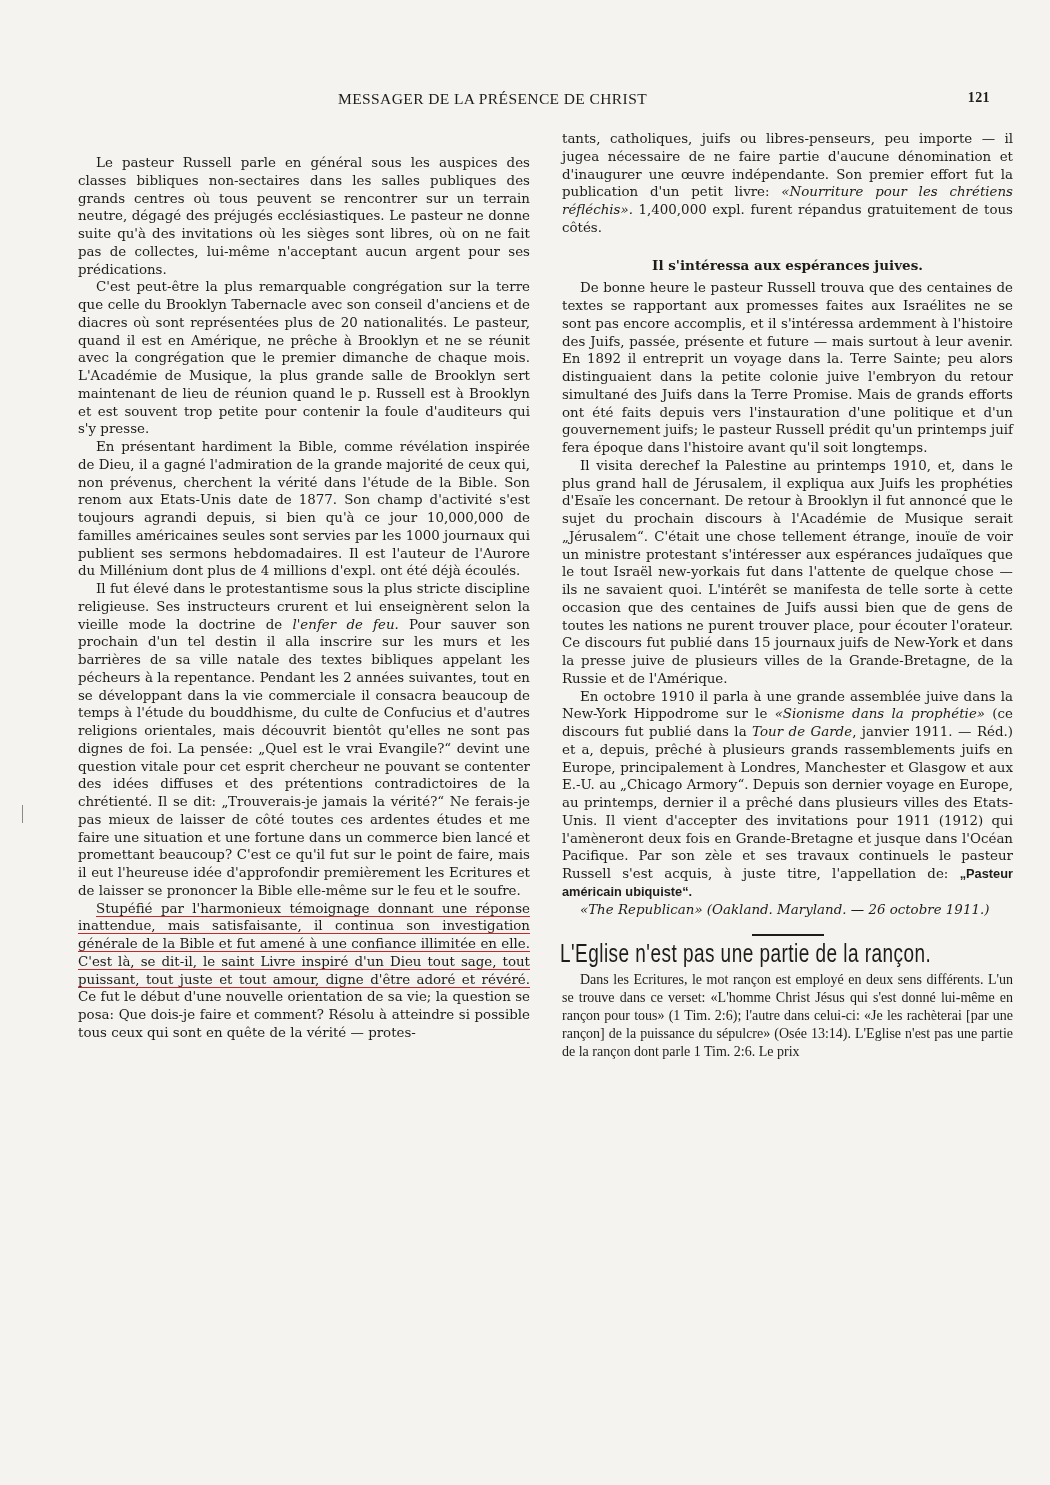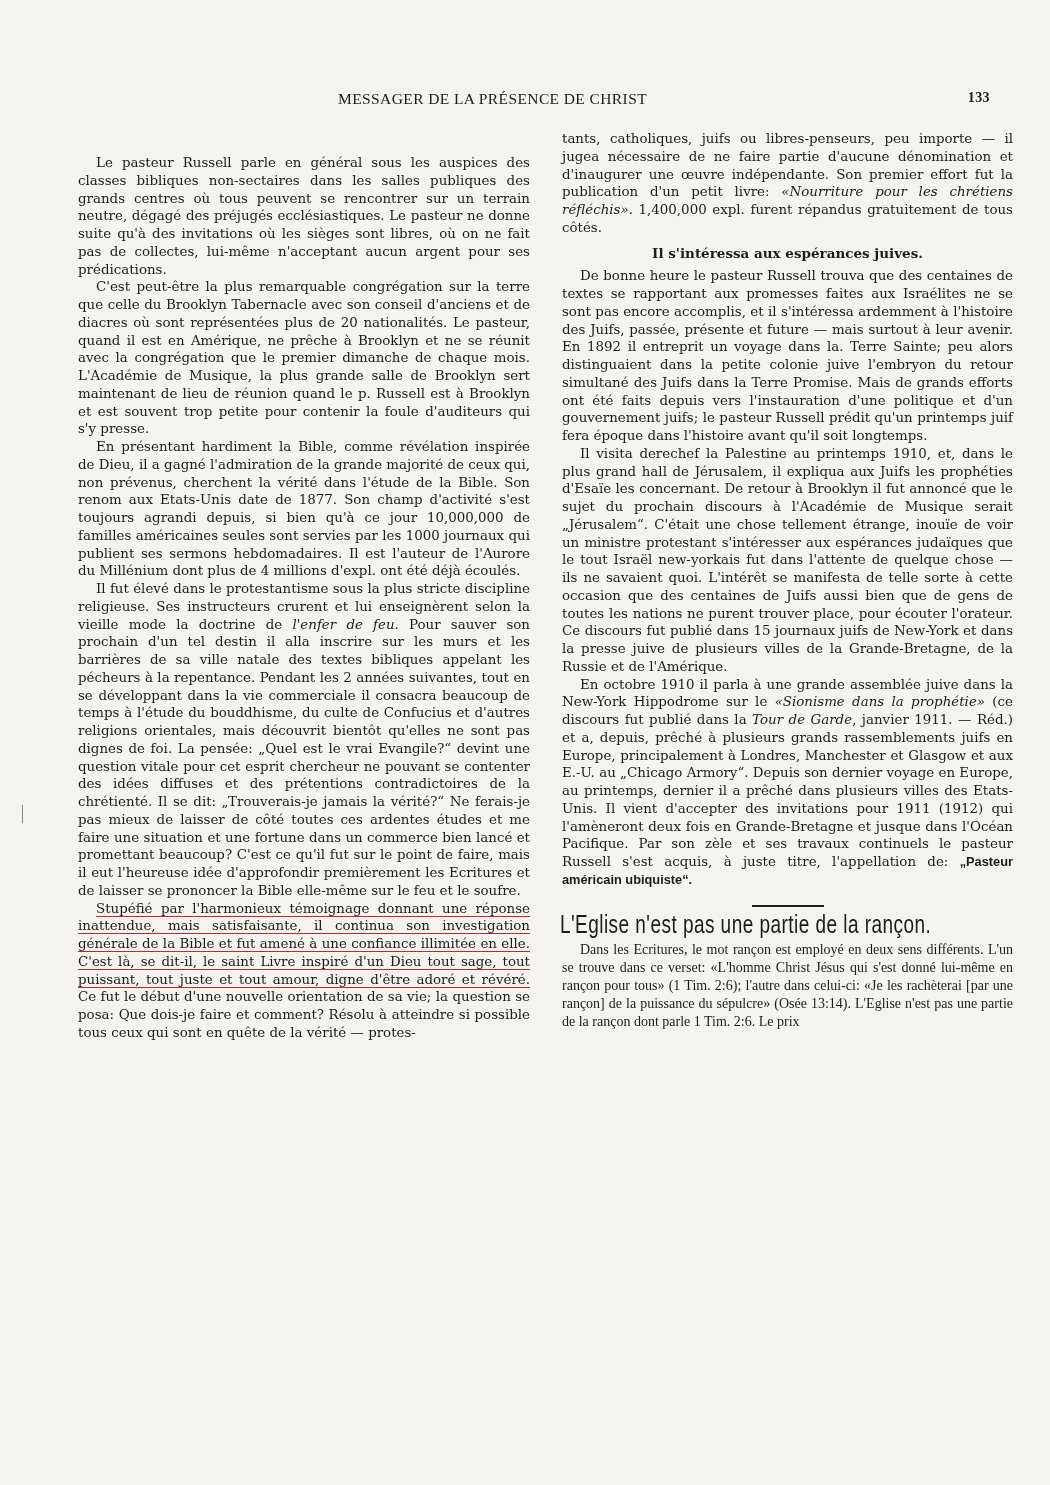--- a/index.html
+++ b/index.html
@@ -29,21 +29,21 @@
     hyphens: manual;
   }
   .col-left { left: 78px; margin-top: 24px; }
   .col-right { left: 562px; width: 451px; }
   p { margin: 0; text-indent: 18px; }
   p.noindent { text-indent: 0; }
   .subhead {
     text-align: center; font-weight: bold; font-size: 13.5px;
     margin: 9px 0 5px 0; text-indent: 0;
   }
-  .subhead-first { margin-top: 8px; }
+  .subhead-first { margin-top: 20px; }
   em { font-style: italic; }
   strong.sans { font-family: "Liberation Sans", sans-serif; font-weight: bold; font-size: 12.8px; }
   .underlined {
     text-decoration: underline;
     text-decoration-color: #c8262c;
     text-decoration-thickness: 1.4px;
     text-underline-offset: 3px;
   }
   .rule {
     width: 72px; height: 2px; background: #1e1c1a;
@@ -61,37 +61,38 @@
     position: absolute; left: 22px; top: 805px; width: 1px; height: 18px; background: #8d8a84;
   }
 </style>
 </head>
 <body>
 
 <div class="page">
 
   <div class="running-head">
     <span class="running-title">MESSAGER DE LA PRÉSENCE DE CHRIST</span>
-    <span class="page-number">133</span>
+    <span class="page-number">121</span>
   </div>
 
   <div class="margin-mark"></div>
 
   <div class="col col-left">
     <p>Le pasteur Russell parle en général sous les auspices des classes bibliques non-sectaires dans les salles publiques des grands centres où tous peuvent se rencontrer sur un terrain neutre, dégagé des préjugés ecclésiastiques. Le pasteur ne donne suite qu'à des invitations où les sièges sont libres, où on ne fait pas de collectes, lui-même n'acceptant aucun argent pour ses prédications.</p>
     <p>C'est peut-être la plus remarquable congrégation sur la terre que celle du Brooklyn Tabernacle avec son conseil d'anciens et de diacres où sont représentées plus de 20 nationalités. Le pasteur, quand il est en Amérique, ne prêche à Brooklyn et ne se réunit avec la congrégation que le premier dimanche de chaque mois. L'Académie de Musique, la plus grande salle de Brooklyn sert maintenant de lieu de réunion quand le p. Russell est à Brooklyn et est souvent trop petite pour contenir la foule d'auditeurs qui s'y presse.</p>
     <p>En présentant hardiment la Bible, comme révélation inspirée de Dieu, il a gagné l'admiration de la grande majorité de ceux qui, non prévenus, cherchent la vérité dans l'étude de la Bible. Son renom aux Etats-Unis date de 1877. Son champ d'activité s'est toujours agrandi depuis, si bien qu'à ce jour 10,000,000 de familles américaines seules sont servies par les 1000 journaux qui publient ses sermons hebdomadaires. Il est l'auteur de l'Aurore du Millénium dont plus de 4 millions d'expl. ont été déjà écoulés.</p>
     <p><span>Il fut élevé dans le protestantisme sous la plus stricte discipline religieuse. Ses instructeurs crurent et lui enseignèrent selon la vieille mode la doctrine de </span><em>l'enfer de feu.</em><span> Pour sauver son prochain d'un tel destin il alla inscrire sur les murs et les barrières de sa ville natale des textes bibliques appelant les pécheurs à la repentance. Pendant les 2 années suivantes, tout en se développant dans la vie commerciale il consacra beaucoup de temps à l'étude du bouddhisme, du culte de Confucius et d'autres religions orientales, mais découvrit bientôt qu'elles ne sont pas dignes de foi. La pensée: „Quel est le vrai Evangile?“ devint une question vitale pour cet esprit chercheur ne pouvant se contenter des idées diffuses et des prétentions contradictoires de la chrétienté. Il se dit: „Trouverais-je jamais la vérité?“ Ne ferais-je pas mieux de laisser de côté toutes ces ardentes études et me faire une situation et une fortune dans un commerce bien lancé et promettant beaucoup? C'est ce qu'il fut sur le point de faire, mais il eut l'heureuse idée d'approfondir premièrement les Ecritures et de laisser se prononcer la Bible elle-même sur le feu et le soufre.</span></p>
     <p><span class="underlined">Stupéfié par l'harmonieux témoignage donnant une réponse inattendue, mais satisfaisante, il continua son investigation générale de la Bible et fut amené à une confiance illimitée en elle. C'est là, se dit-il, le saint Livre inspiré d'un Dieu tout sage, tout puissant, tout juste et tout amour, digne d'être adoré et révéré.</span><span> Ce fut le début d'une nouvelle orientation de sa vie; la question se posa: Que dois-je faire et comment? Résolu à atteindre si possible tous ceux qui sont en quête de la vérité — protes-</span></p>
   </div>
 
   <div class="col col-right">
     <p class="noindent"><span>tants, catholiques, juifs ou libres-penseurs, peu importe — il jugea nécessaire de ne faire partie d'aucune dénomination et d'inaugurer une œuvre indépendante. Son premier effort fut la publication d'un petit livre: </span><em>«Nourriture pour les chrétiens réfléchis».</em><span> 1,400,000 expl. furent répandus gratuitement de tous côtés.</span></p>
     <div class="subhead subhead-first">Il s'intéressa aux espérances juives.</div>
     <p>De bonne heure le pasteur Russell trouva que des centaines de textes se rapportant aux promesses faites aux Israélites ne se sont pas encore accomplis, et il s'intéressa ardemment à l'histoire des Juifs, passée, présente et future — mais surtout à leur avenir. En 1892 il entreprit un voyage dans la. Terre Sainte; peu alors distinguaient dans la petite colonie juive l'embryon du retour simultané des Juifs dans la Terre Promise. Mais de grands efforts ont été faits depuis vers l'instauration d'une politique et d'un gouvernement juifs; le pasteur Russell prédit qu'un printemps juif fera époque dans l'histoire avant qu'il soit longtemps.</p>
     <p>Il visita derechef la Palestine au printemps 1910, et, dans le plus grand hall de Jérusalem, il expliqua aux Juifs les prophéties d'Esaïe les concernant. De retour à Brooklyn il fut annoncé que le sujet du prochain discours à l'Académie de Musique serait „Jérusalem“. C'était une chose tellement étrange, inouïe de voir un ministre protestant s'intéresser aux espérances judaïques que le tout Israël new-yorkais fut dans l'attente de quelque chose — ils ne savaient quoi. L'intérêt se manifesta de telle sorte à cette occasion que des centaines de Juifs aussi bien que de gens de toutes les nations ne purent trouver place, pour écouter l'orateur. Ce discours fut publié dans 15 journaux juifs de New-York et dans la presse juive de plusieurs villes de la Grande-Bretagne, de la Russie et de l'Amérique.</p>
     <p><span>En octobre 1910 il parla à une grande assemblée juive dans la New-York Hippodrome sur le </span><em>«Sionisme dans la prophétie»</em><span> (ce discours fut publié dans la </span><em>Tour de Garde</em><span>, janvier 1911. — Réd.) et a, depuis, prêché à plusieurs grands rassemblements juifs en Europe, principalement à Londres, Manchester et Glasgow et aux E.-U. au „Chicago Armory“. Depuis son dernier voyage en Europe, au printemps, dernier il a prêché dans plusieurs villes des Etats-Unis. Il vient d'accepter des invitations pour 1911 (1912) qui l'amèneront deux fois en Grande-Bretagne et jusque dans l'Océan Pacifique. Par son zèle et ses travaux continuels le pasteur Russell s'est acquis, à juste titre, l'appellation de: </span><strong class="sans">„Pasteur américain ubiquiste“.</strong></p>
+    <p><em>«The Republican» (Oakland. Maryland. — 26 octobre 1911.)</em></p>
     <div class="rule"></div>
     <div class="big-heading">L'Eglise n'est pas une partie de la rançon.</div>
     <p class="rancon-text">Dans les Ecritures, le mot rançon est employé en deux sens différents. L'un se trouve dans ce verset: «L'homme Christ Jésus qui s'est donné lui-même en rançon pour tous» (1 Tim. 2:6); l'autre dans celui-ci: «Je les rachèterai [par une rançon] de la puissance du sépulcre» (Osée 13:14). L'Eglise n'est pas une partie de la rançon dont parle 1 Tim. 2:6. Le prix</p>
   </div>
 
 </div>
 
 </body></html>

